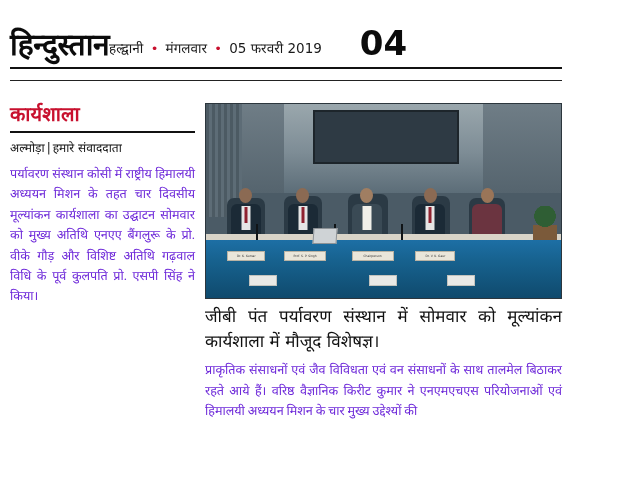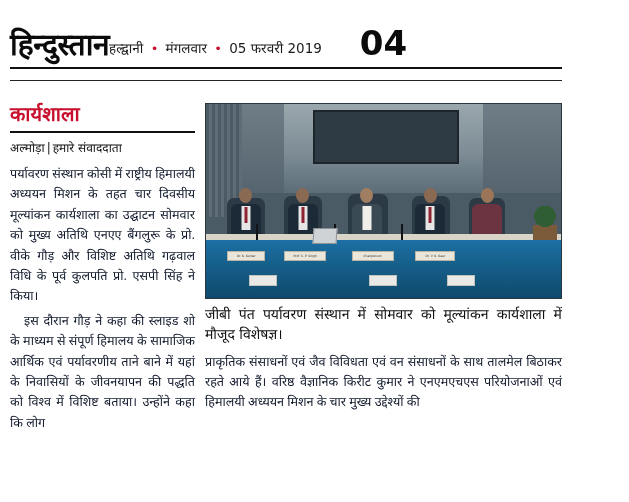--- a/index.html
+++ b/index.html
@@ -116,25 +116,25 @@
   .byline {
     font-family: "DejaVu Sans", sans-serif;
     font-size: 12px;
     color: #111;
     margin-bottom: 8px;
   }
   .byline .place { font-weight: normal; }
   .byline .pipe { padding: 0 2px; }
 
   .para {
-    font-family: Liberation Sans, sans-serif;
+    font-family: Liberation Serif, serif;
     font-size: 12.6px;
     line-height: 1.62;
     text-align: justify;
-    color: #0f172a;
+    color: #6d28d9;
     margin: 0 0 4px 0;
     word-spacing: -0.3px;
   }
   .para.indent { text-indent: 14px; }
 
   
   .photo-wrap {
     width: 100%;
   }
   .photo {
@@ -232,21 +232,21 @@
     width: 2px; height: 16px; background: #101417;
   }
   .ph-plant {
     position: absolute; right: 1%; bottom: 30%;
     width: 24px; height: 34px;
     background: radial-gradient(circle at 50% 30%, #2f5e34 0 40%, rgba(0,0,0,0) 41%),
                 linear-gradient(180deg, rgba(0,0,0,0) 55%, #7b5a3a 56%);
   }
   .photo-caption {
     font-family: "DejaVu Sans", sans-serif;
-    font-size: 14px;
+    font-size: 17px;
     line-height: 1.45;
     color: #111;
     margin-top: 5px;
     text-align: justify;
   }
 
   .lower-cols {
     display: flex;
     gap: 10px;
     margin-top: 7px;
@@ -279,21 +279,20 @@
 
   <div class="content">
 
     <div class="col">
       <div class="kicker">कार्यशाला</div>
       <div class="kicker-rule"></div>
       <div class="byline">
         <span class="place">अल्मोड़ा</span><span class="pipe">|</span><span>हमारे संवाददाता</span>
       </div>
       <p class="para">पर्यावरण संस्थान कोसी में राष्ट्रीय हिमालयी अध्ययन मिशन के तहत चार दिवसीय मूल्यांकन कार्यशाला का उद्घाटन सोमवार को मुख्य अतिथि एनएए बैंगलुरू के प्रो. वीके गौड़ और विशिष्ट अतिथि गढ़वाल विधि के पूर्व कुलपति प्रो. एसपी सिंह ने किया।</p>
-      <p class="para indent">इस दौरान गौड़ ने कहा की स्लाइड शो के माध्यम से संपूर्ण हिमालय के सामाजिक आर्थिक एवं पर्यावरणीय ताने बाने में यहां के निवासियों के जीवनयापन की पद्धति को विश्व में विशिष्ट बताया। उन्होंने कहा कि लोग</p>
     </div>
 
     <div class="col-wide">
       <div class="photo-wrap">
         <div class="photo">
           <div class="ph-wall"></div>
           <div class="ph-wall-panelL"></div>
           <div class="ph-wall-panelR"></div>
           <div class="ph-screen"></div>
           <div class="ph-curtain"></div>

